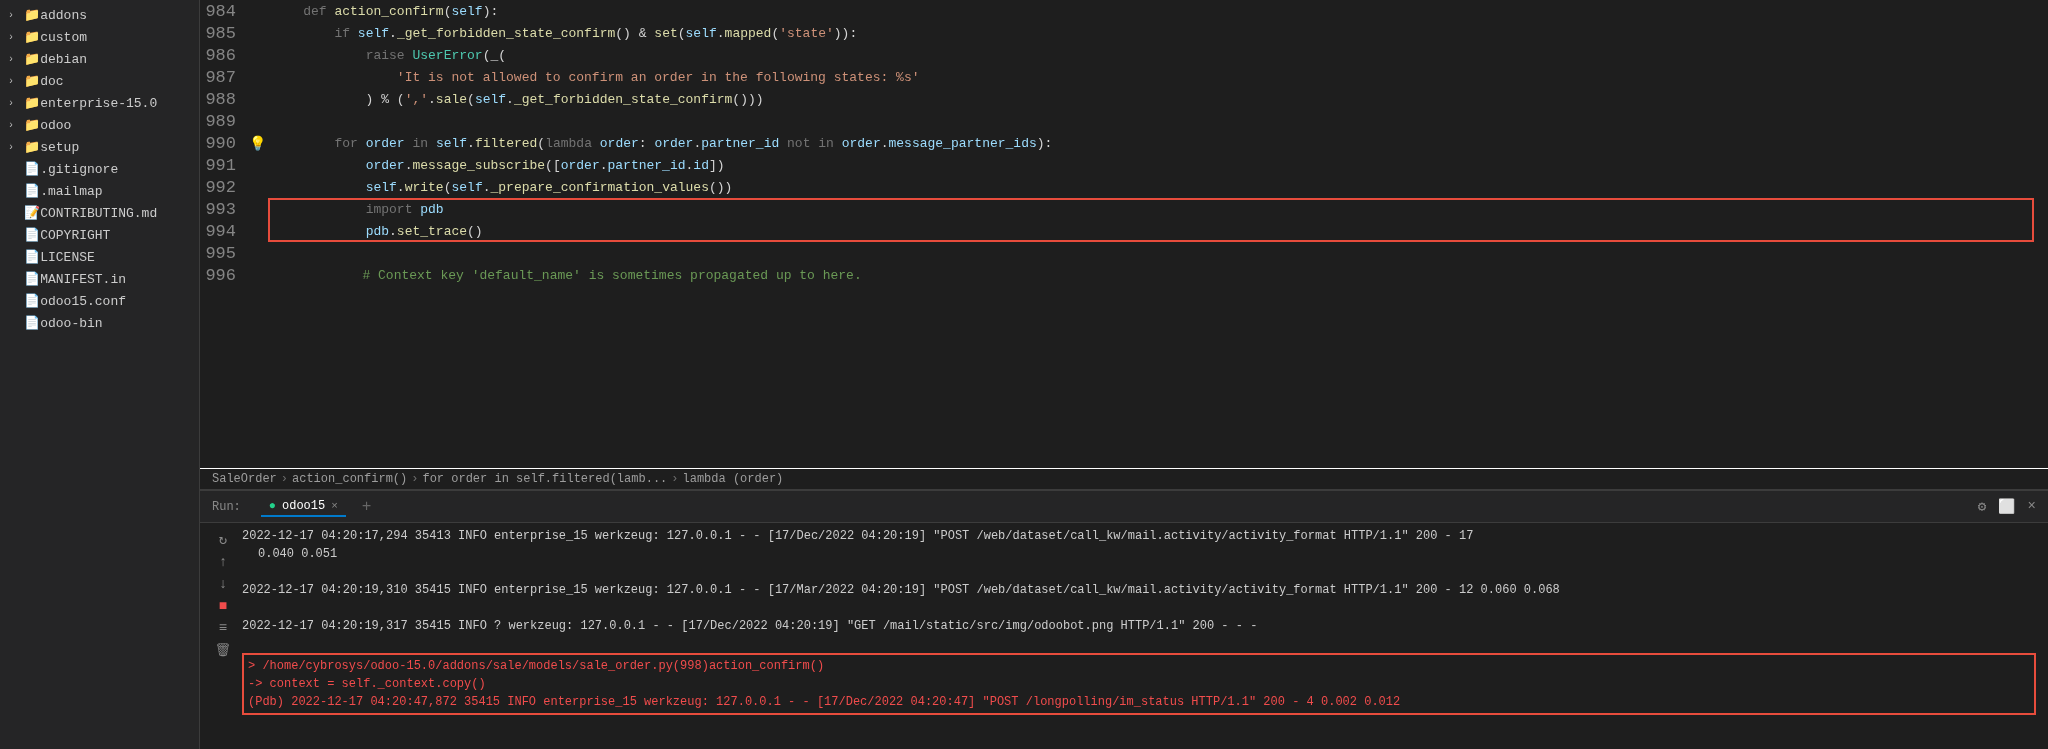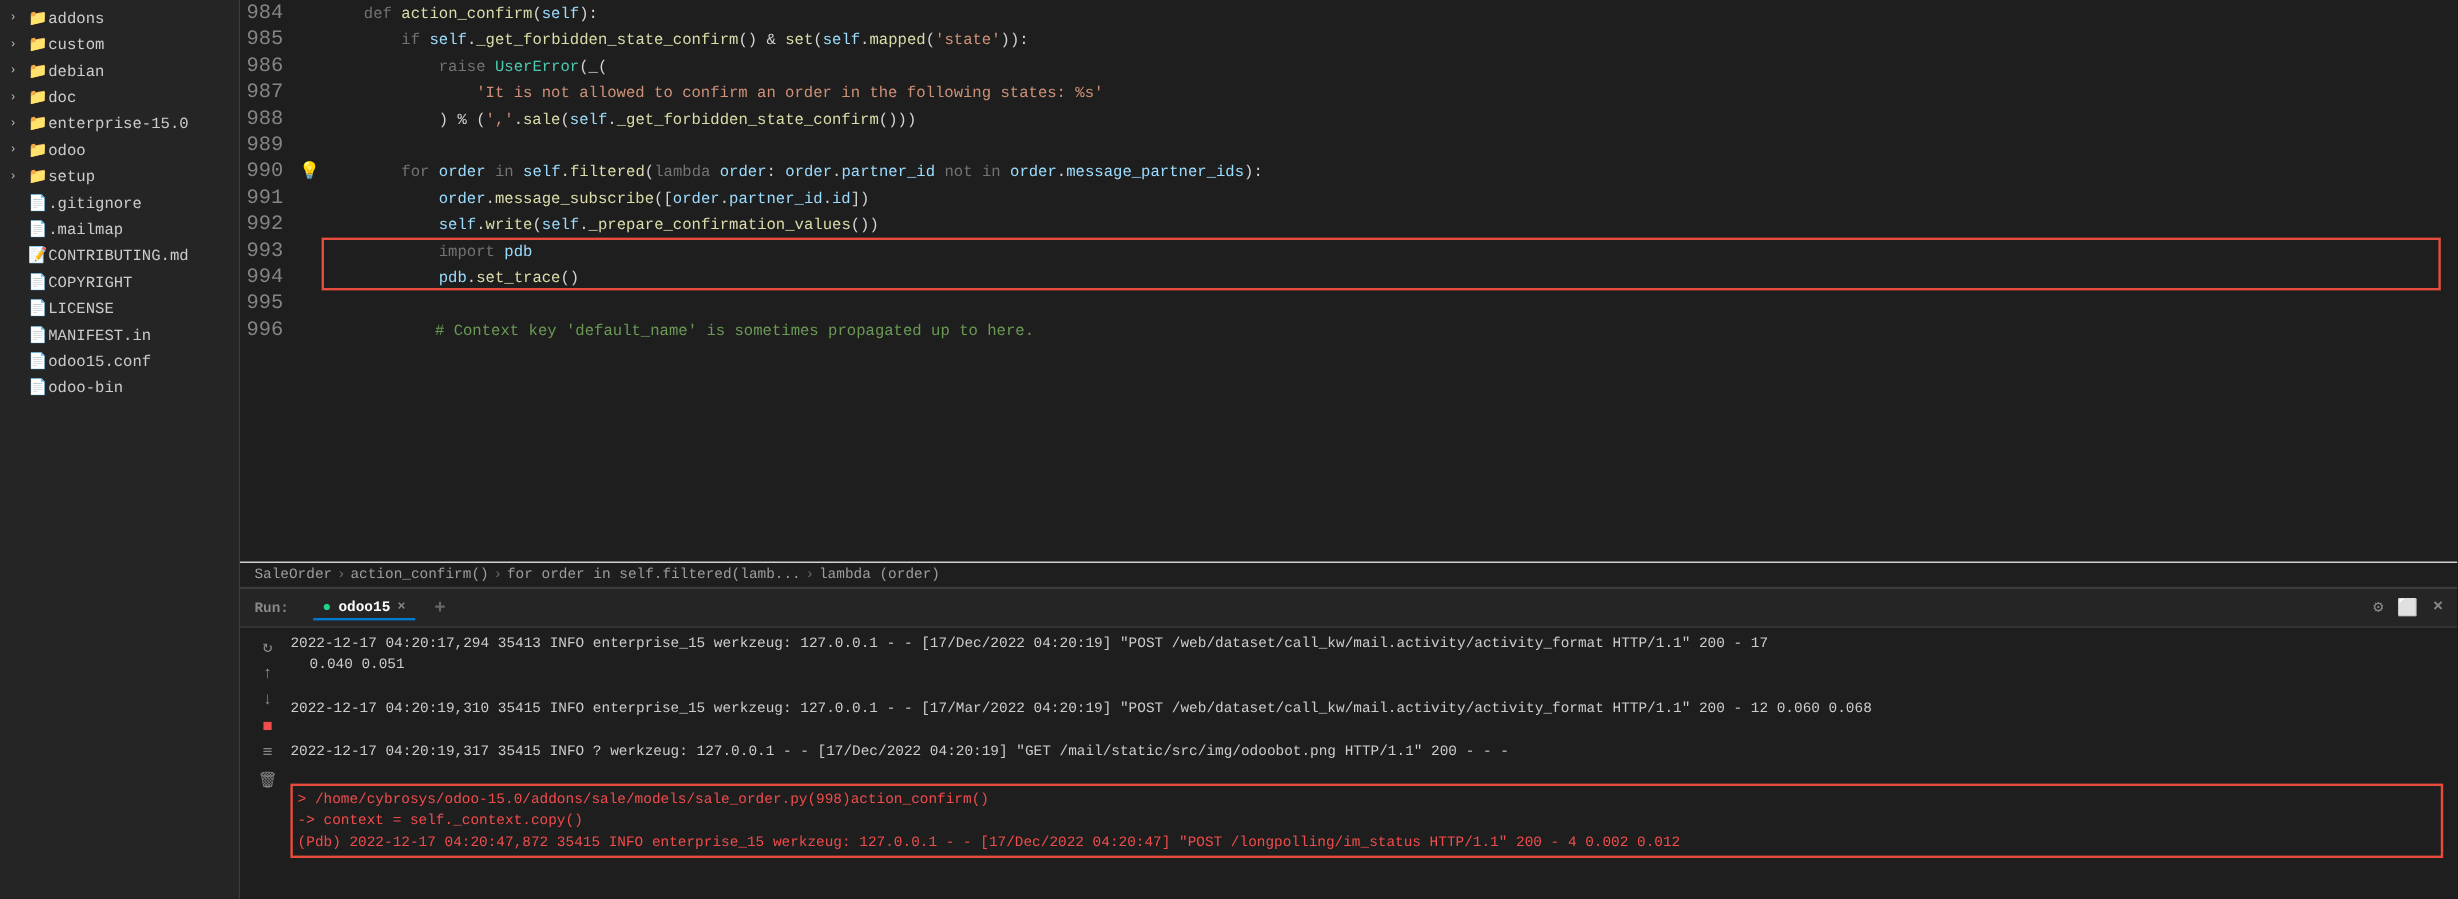--- a/index.html
+++ b/index.html
@@ -151,21 +151,20 @@
 
     .terminal-header {
       background: #252526;
       border-bottom: 1px solid #3c3c3c;
       padding: 4px 12px;
       display: flex;
       align-items: center;
       justify-content: space-between;
       height: 32px;
       flex-shrink: 0;
-      font-weight: bold;
     }
 
     .terminal-tabs {
       display: flex;
       align-items: center;
       gap: 16px;
     }
 
     .terminal-tab {
       font-size: 12px;

